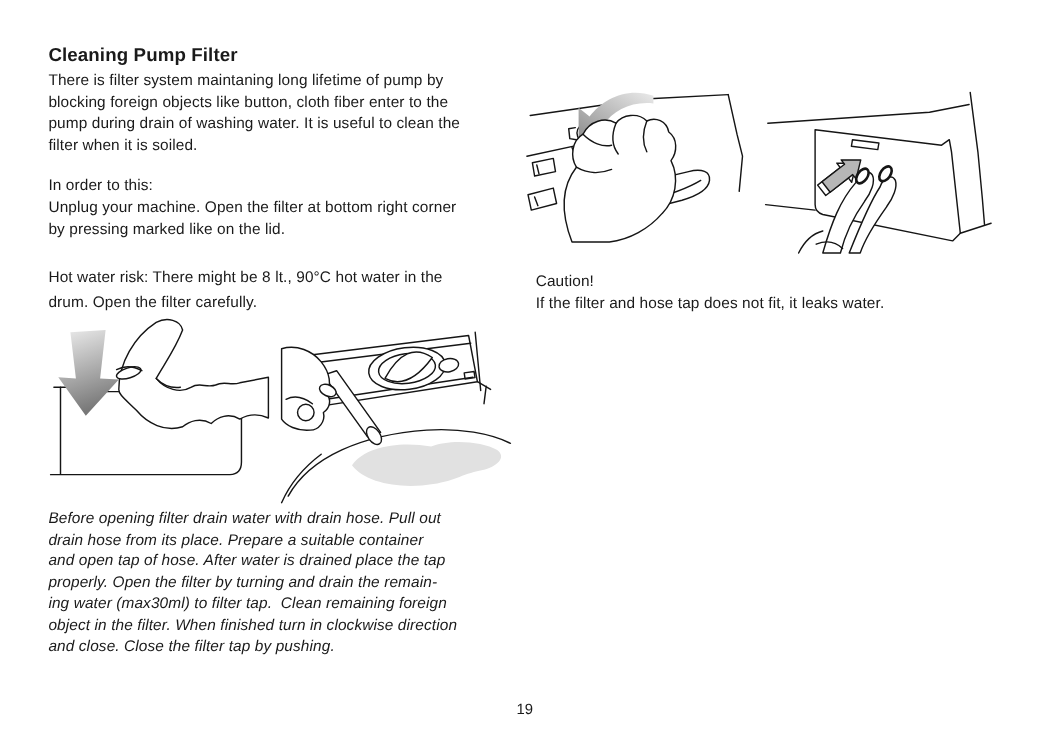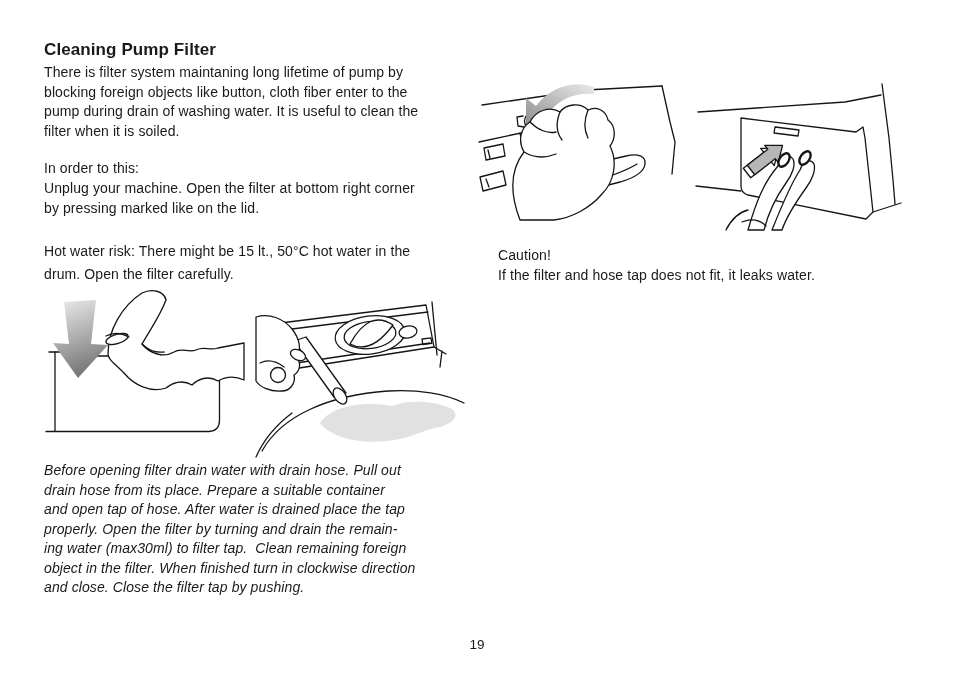--- a/index.html
+++ b/index.html
@@ -25,21 +25,21 @@
   .para {
     white-space: pre-wrap;
     font-size: 14px;
     line-height: 19.5px;
     letter-spacing: 0.1px;
   }
   .intro    { left: 44px; top: 63px;  width: 440px; }
   .inorder  { left: 44px; top: 158px; width: 440px; line-height: 20px; }
   .hotwater { left: 44px; top: 240px; width: 440px; line-height: 22.5px; }
   .before   { left: 44px; top: 461px; width: 440px; font-style: italic; }
-  .caution  { left: 498px; top: 245px; width: 440px; line-height: 20px; }
+  .caution  { left: 487px; top: 245px; width: 440px; line-height: 20px; }
   .pagenum  {
     left: 0; top: 637px; width: 954px;
     text-align: center; font-size: 13.5px;
   }
   .illus { position: absolute; }
   .illus svg { display: block; width: 100%; height: 100%; overflow: visible; }
   .i1 { left: 38px;  top: 292px; width: 206px; height: 150px; }
   .i2 { left: 256px; top: 299px; width: 208px; height: 158px; }
   .i3 { left: 476px; top: 82px;  width: 208px; height: 138px; }
   .i4 { left: 696px; top: 82px;  width: 205px; height: 148px; }
@@ -53,21 +53,21 @@
 
   <div class="abs para intro">There is filter system maintaning long lifetime of pump by
 blocking foreign objects like button, cloth fiber enter to the
 pump during drain of washing water. It is useful to clean the
 filter when it is soiled.</div>
 
   <div class="abs para inorder">In order to this:
 Unplug your machine. Open the filter at bottom right corner
 by pressing marked like on the lid.</div>
 
-  <div class="abs para hotwater">Hot water risk: There might be 15 lt., 50°C hot water in the
+  <div class="abs para hotwater">Hot water risk: There might be 8 lt., 90°C hot water in the
 drum. Open the filter carefully.</div>
 
   <div class="illus i1">
     <svg viewBox="0 0 206 150">
       <defs>
         <linearGradient id="ga1" x1="0" y1="0" x2="0.25" y2="1">
           <stop offset="0" stop-color="#ededed"></stop>
           <stop offset="1" stop-color="#787878"></stop>
         </linearGradient>
       </defs>

